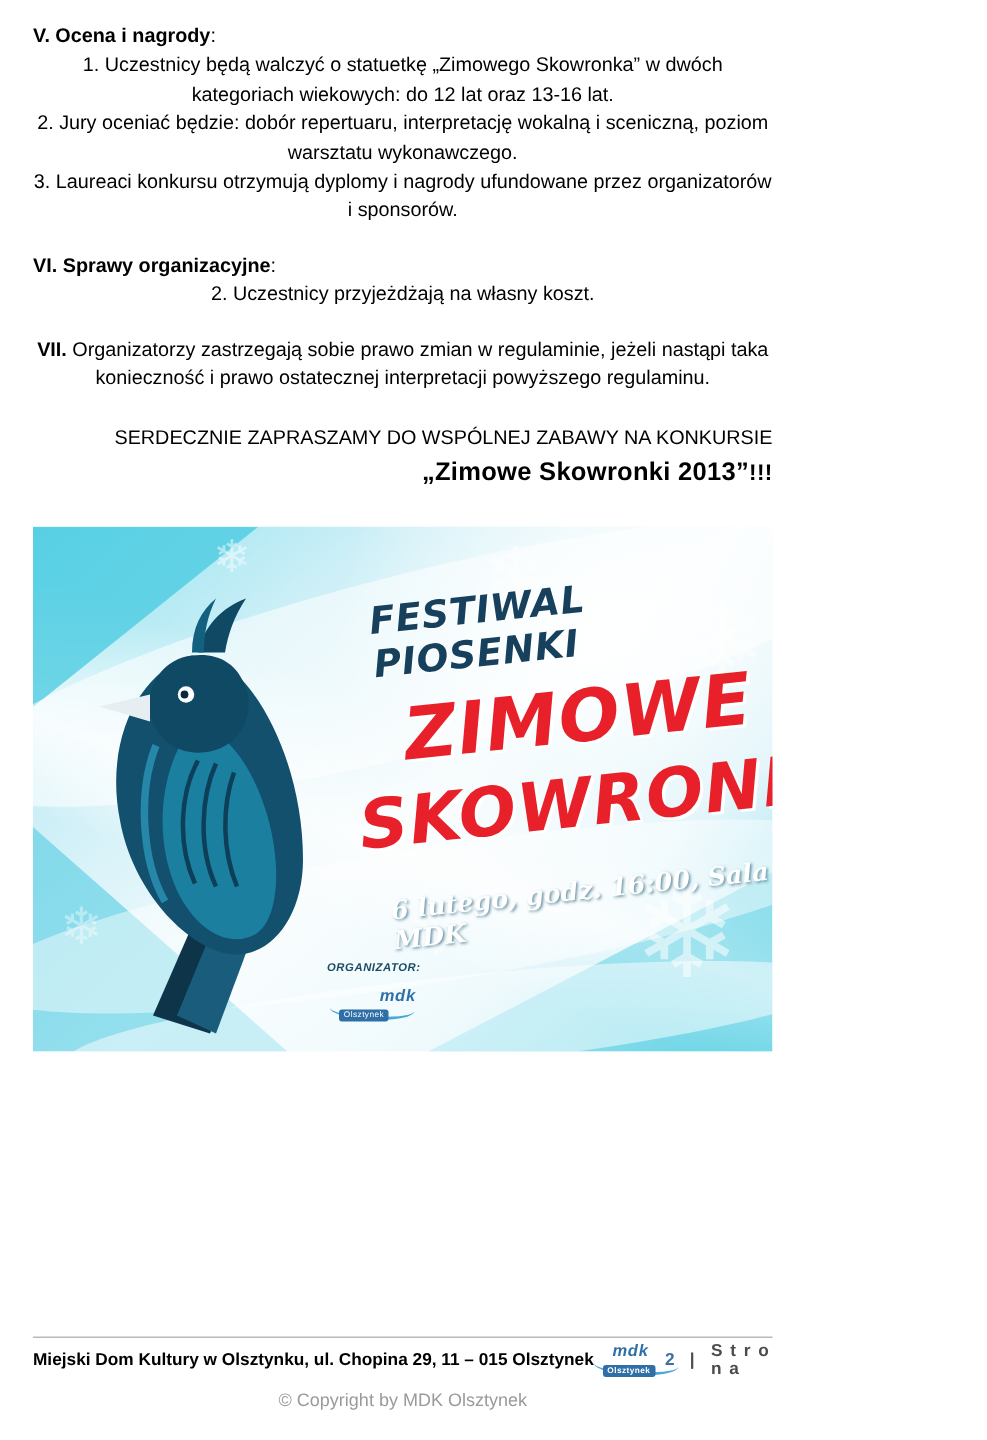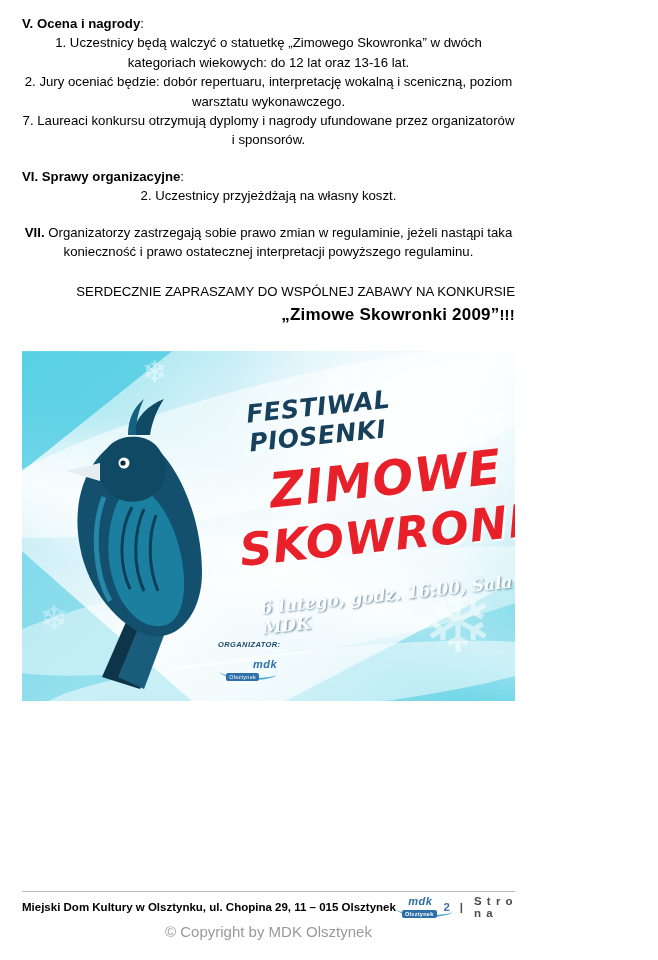--- a/index.html
+++ b/index.html
@@ -270,36 +270,36 @@
     font-size: 11.5px;
     color: #4c4c4c;
     letter-spacing: 1px;
   }
   .page-num { color: #3d6fa5; font-weight: bold; letter-spacing: 0; }
   .copyright {
     position: absolute;
     left: 0; right: 0;
     bottom: 20px;
     text-align: center;
-    font-size: 15px;
+    font-size: 12px;
     color: #9a9a9a;
   }
 </style>
 </head>
 <body>
 
 <div class="page">
 
   <div>
     <p class="section-head">
       <span class="bold">V. Ocena i nagrody</span><span>:</span>
     </p>
     <p class="para">1. Uczestnicy będą walczyć o statuetkę „Zimowego Skowronka” w dwóch kategoriach wiekowych: do 12 lat oraz 13-16 lat.</p>
     <p class="para">2. Jury oceniać będzie: dobór repertuaru, interpretację wokalną i sceniczną, poziom warsztatu wykonawczego.</p>
-    <p class="para">7. Laureaci konkursu otrzymują dyplomy i nagrody ufundowane przez organizatorów i sponsorów.</p>
+    <p class="para">3. Laureaci konkursu otrzymują dyplomy i nagrody ufundowane przez organizatorów i sponsorów.</p>
   </div>
 
   <div class="block-gap"></div>
 
   <div>
     <p class="section-head">
       <span class="bold">VI. Sprawy organizacyjne</span><span>:</span>
     </p>
     <p class="para">2. Uczestnicy przyjeżdżają na własny koszt.</p>
   </div>
@@ -308,21 +308,21 @@
 
   <p class="para">
     <span class="bold">VII.</span><span> Organizatorzy zastrzegają sobie prawo zmian w regulaminie, jeżeli nastąpi taka konieczność i prawo ostatecznej interpretacji powyższego regulaminu.</span>
   </p>
 
   <div class="block-gap"></div>
 
   <div class="center">
     <div class="invite">SERDECZNIE ZAPRASZAMY DO WSPÓLNEJ ZABAWY NA KONKURSIE</div>
     <div class="invite-title">
-      <span>„Zimowe Skowronki 2009”</span><span class="invite-bang">!!!</span>
+      <span>„Zimowe Skowronki 2013”</span><span class="invite-bang">!!!</span>
     </div>
   </div>
 
   <div class="poster-wrap">
     <div class="poster">
       <div class="poster-bg"></div>
       <div class="poster-bg2"></div>
 
       <div class="cyan-corner left-top"></div>
       <div class="cyan-corner left-bottom"></div>

